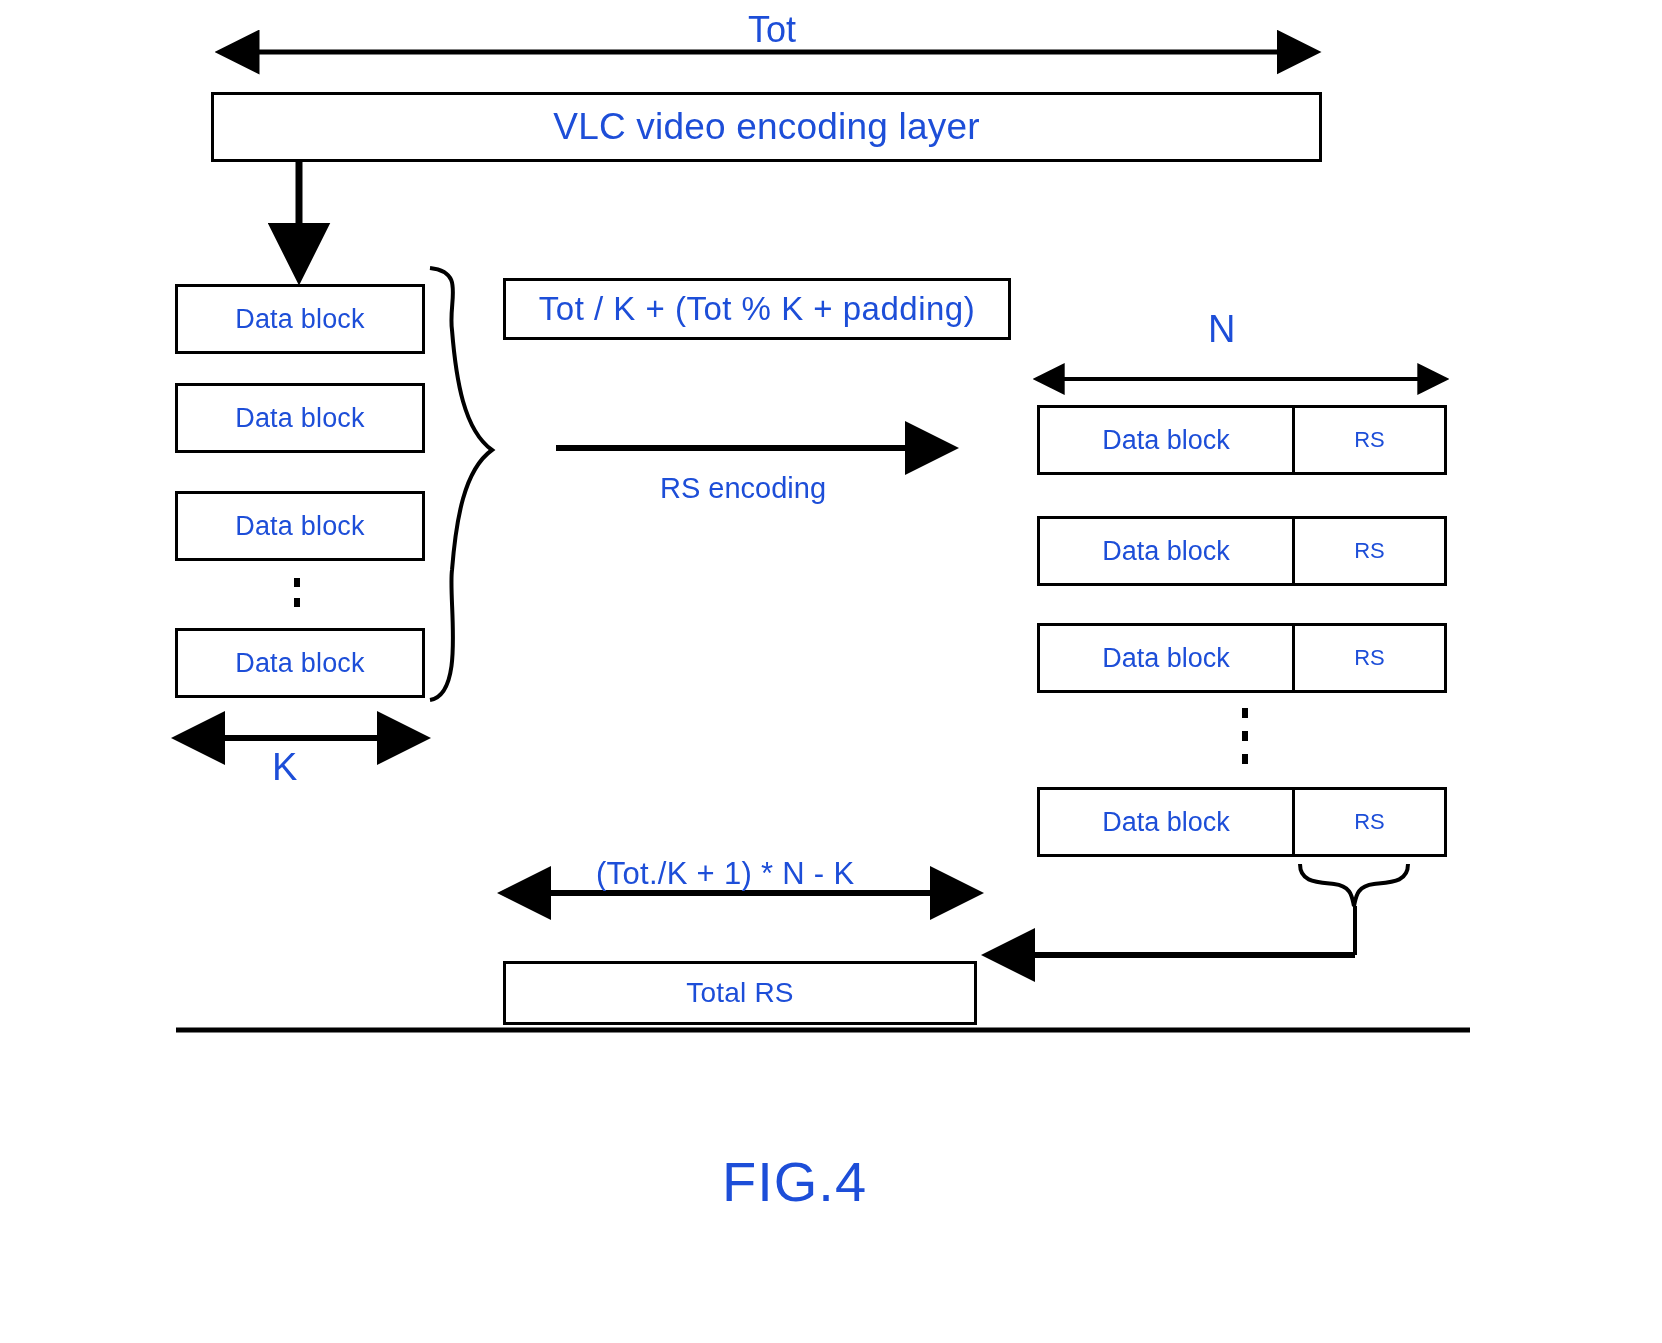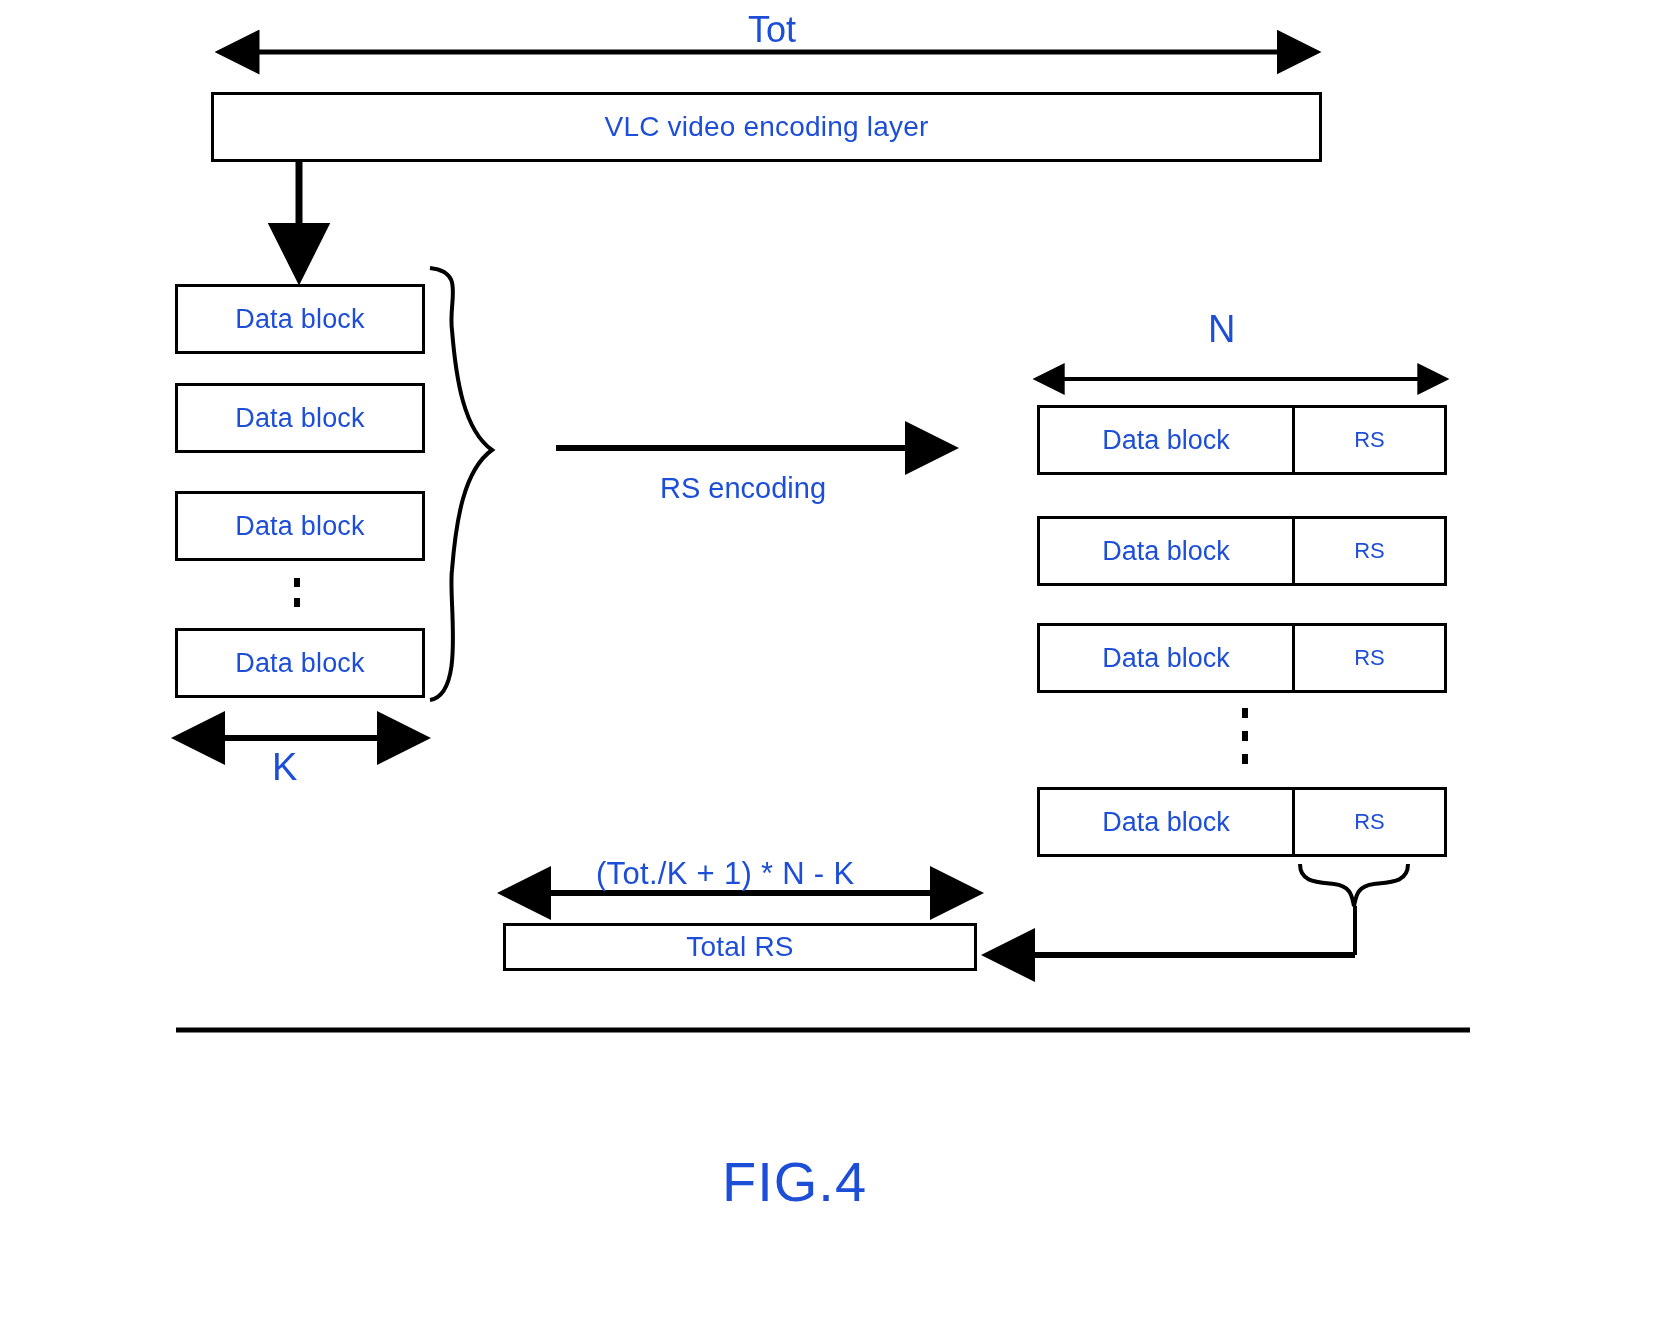--- a/index.html
+++ b/index.html
@@ -42,21 +42,21 @@
     font-size: 27px;
     letter-spacing: 0.2px;
   }
   
   #vlc-box {
     left: 211px;
     top: 92px;
     width: 1111px;
     height: 70px;
   }
-  #vlc-box .box-text { font-size: 28px; }
+  #vlc-box .box-text { font-size: 37px; }
 
   
   #formula-box {
     left: 503px;
     top: 278px;
     width: 508px;
     height: 62px;
     border-width: 3px;
   }
   #formula-box .box-text {
@@ -103,23 +103,23 @@
   .code-row .seg-data span { font-size: 27px; }
   .code-row .seg-rs span { font-size: 22px; }
   #cr1 { top: 405px; }
   #cr2 { top: 516px; }
   #cr3 { top: 623px; }
   #cr4 { top: 787px; }
 
   
   #total-rs-box {
     left: 503px;
-    top: 923px;
+    top: 961px;
     width: 474px;
-    height: 48px;
+    height: 64px;
   }
   #total-rs-box .box-text { font-size: 28px; }
 
   
   #label-tot   { left: 748px; top: 12px;  font-size: 36px; }
   #label-n     { left: 1208px; top: 310px; font-size: 38px; }
   #label-k     { left: 272px; top: 748px; font-size: 38px; }
   #label-rsenc { left: 660px; top: 474px; font-size: 29px; }
   #label-botformula { left: 596px; top: 858px; font-size: 31px; letter-spacing: 0.3px; }
   #label-fig   { left: 722px; top: 1146px; font-size: 56px; letter-spacing: 1px; margin-top: 8px; }
@@ -210,20 +210,23 @@
   </div>
   <div class="box left-block" id="lb3">
     <span class="box-text">Data block</span>
   </div>
   <div class="box left-block" id="lb4">
     <span class="box-text">Data block</span>
   </div>
 
   <div class="lbl" id="label-k">K</div>
 
+  <div class="box" id="formula-box">
+    <span class="box-text">Tot / K + (Tot % K + padding)</span>
+  </div>
 
   <div class="lbl" id="label-rsenc">RS encoding</div>
 
   <div class="lbl" id="label-n">N</div>
 
   <div class="code-row" id="cr1">
     <div class="seg-data">
       <span>Data block</span>
     </div>
     <div class="seg-rs">

